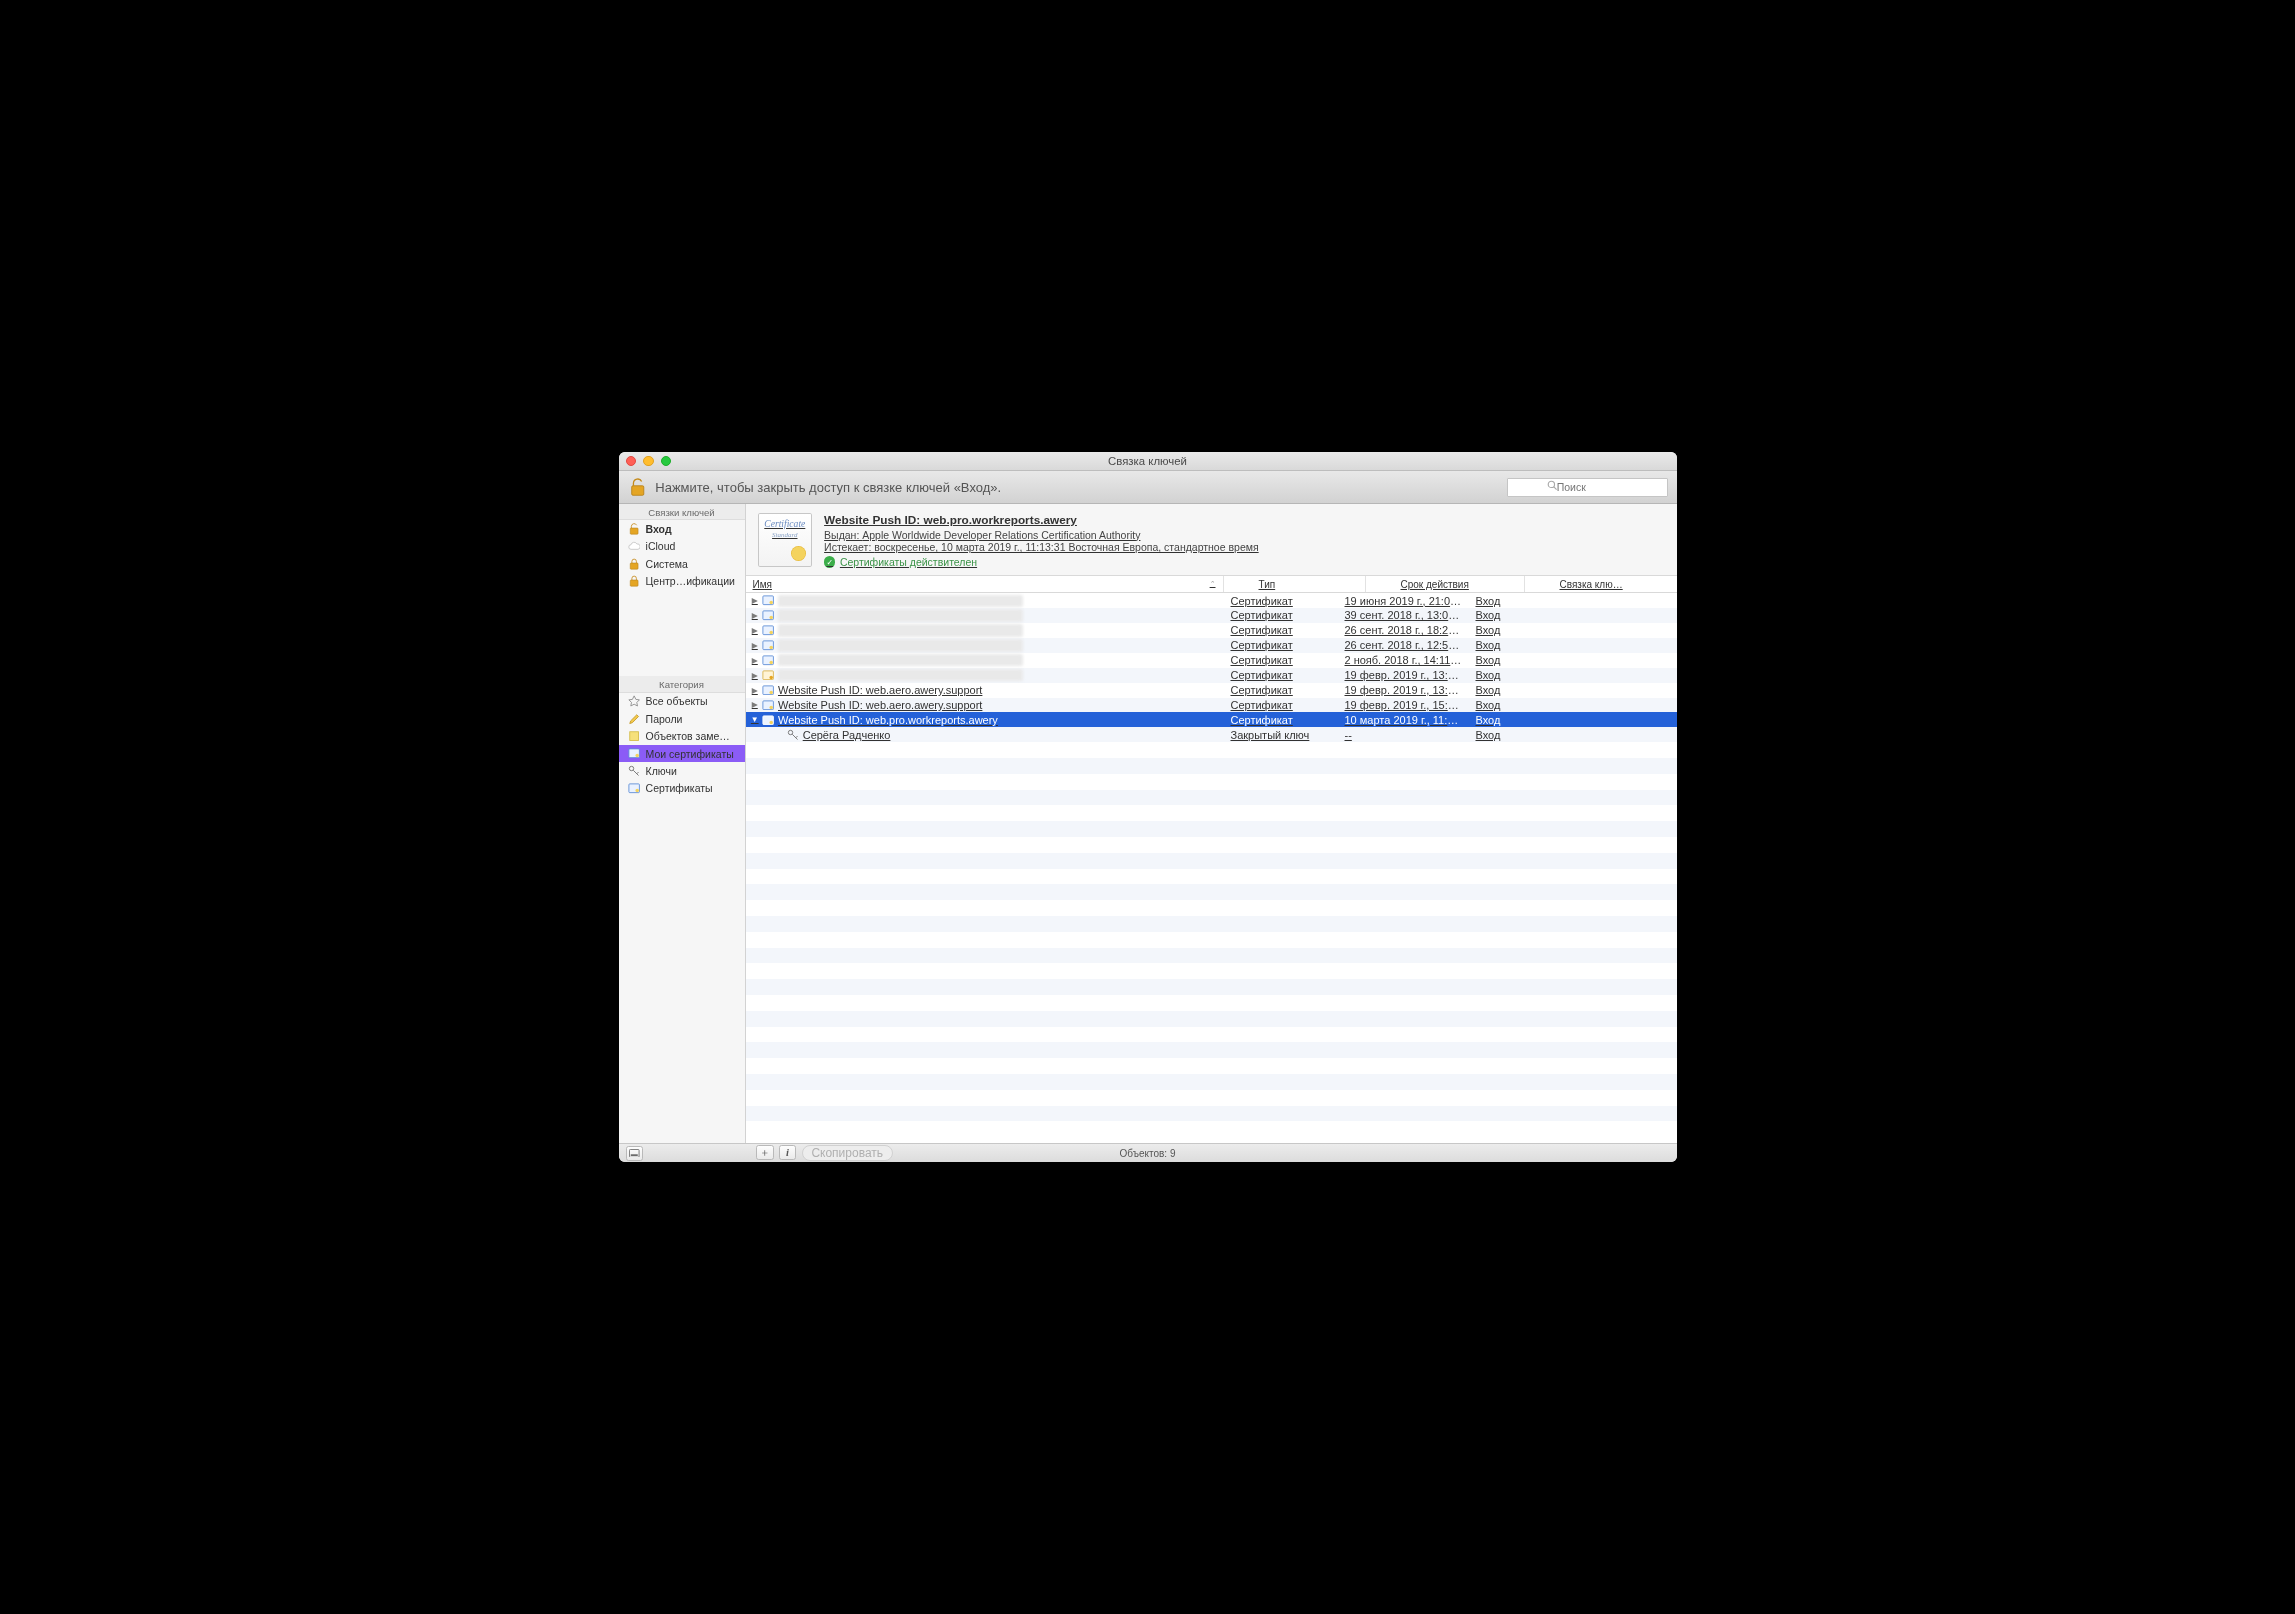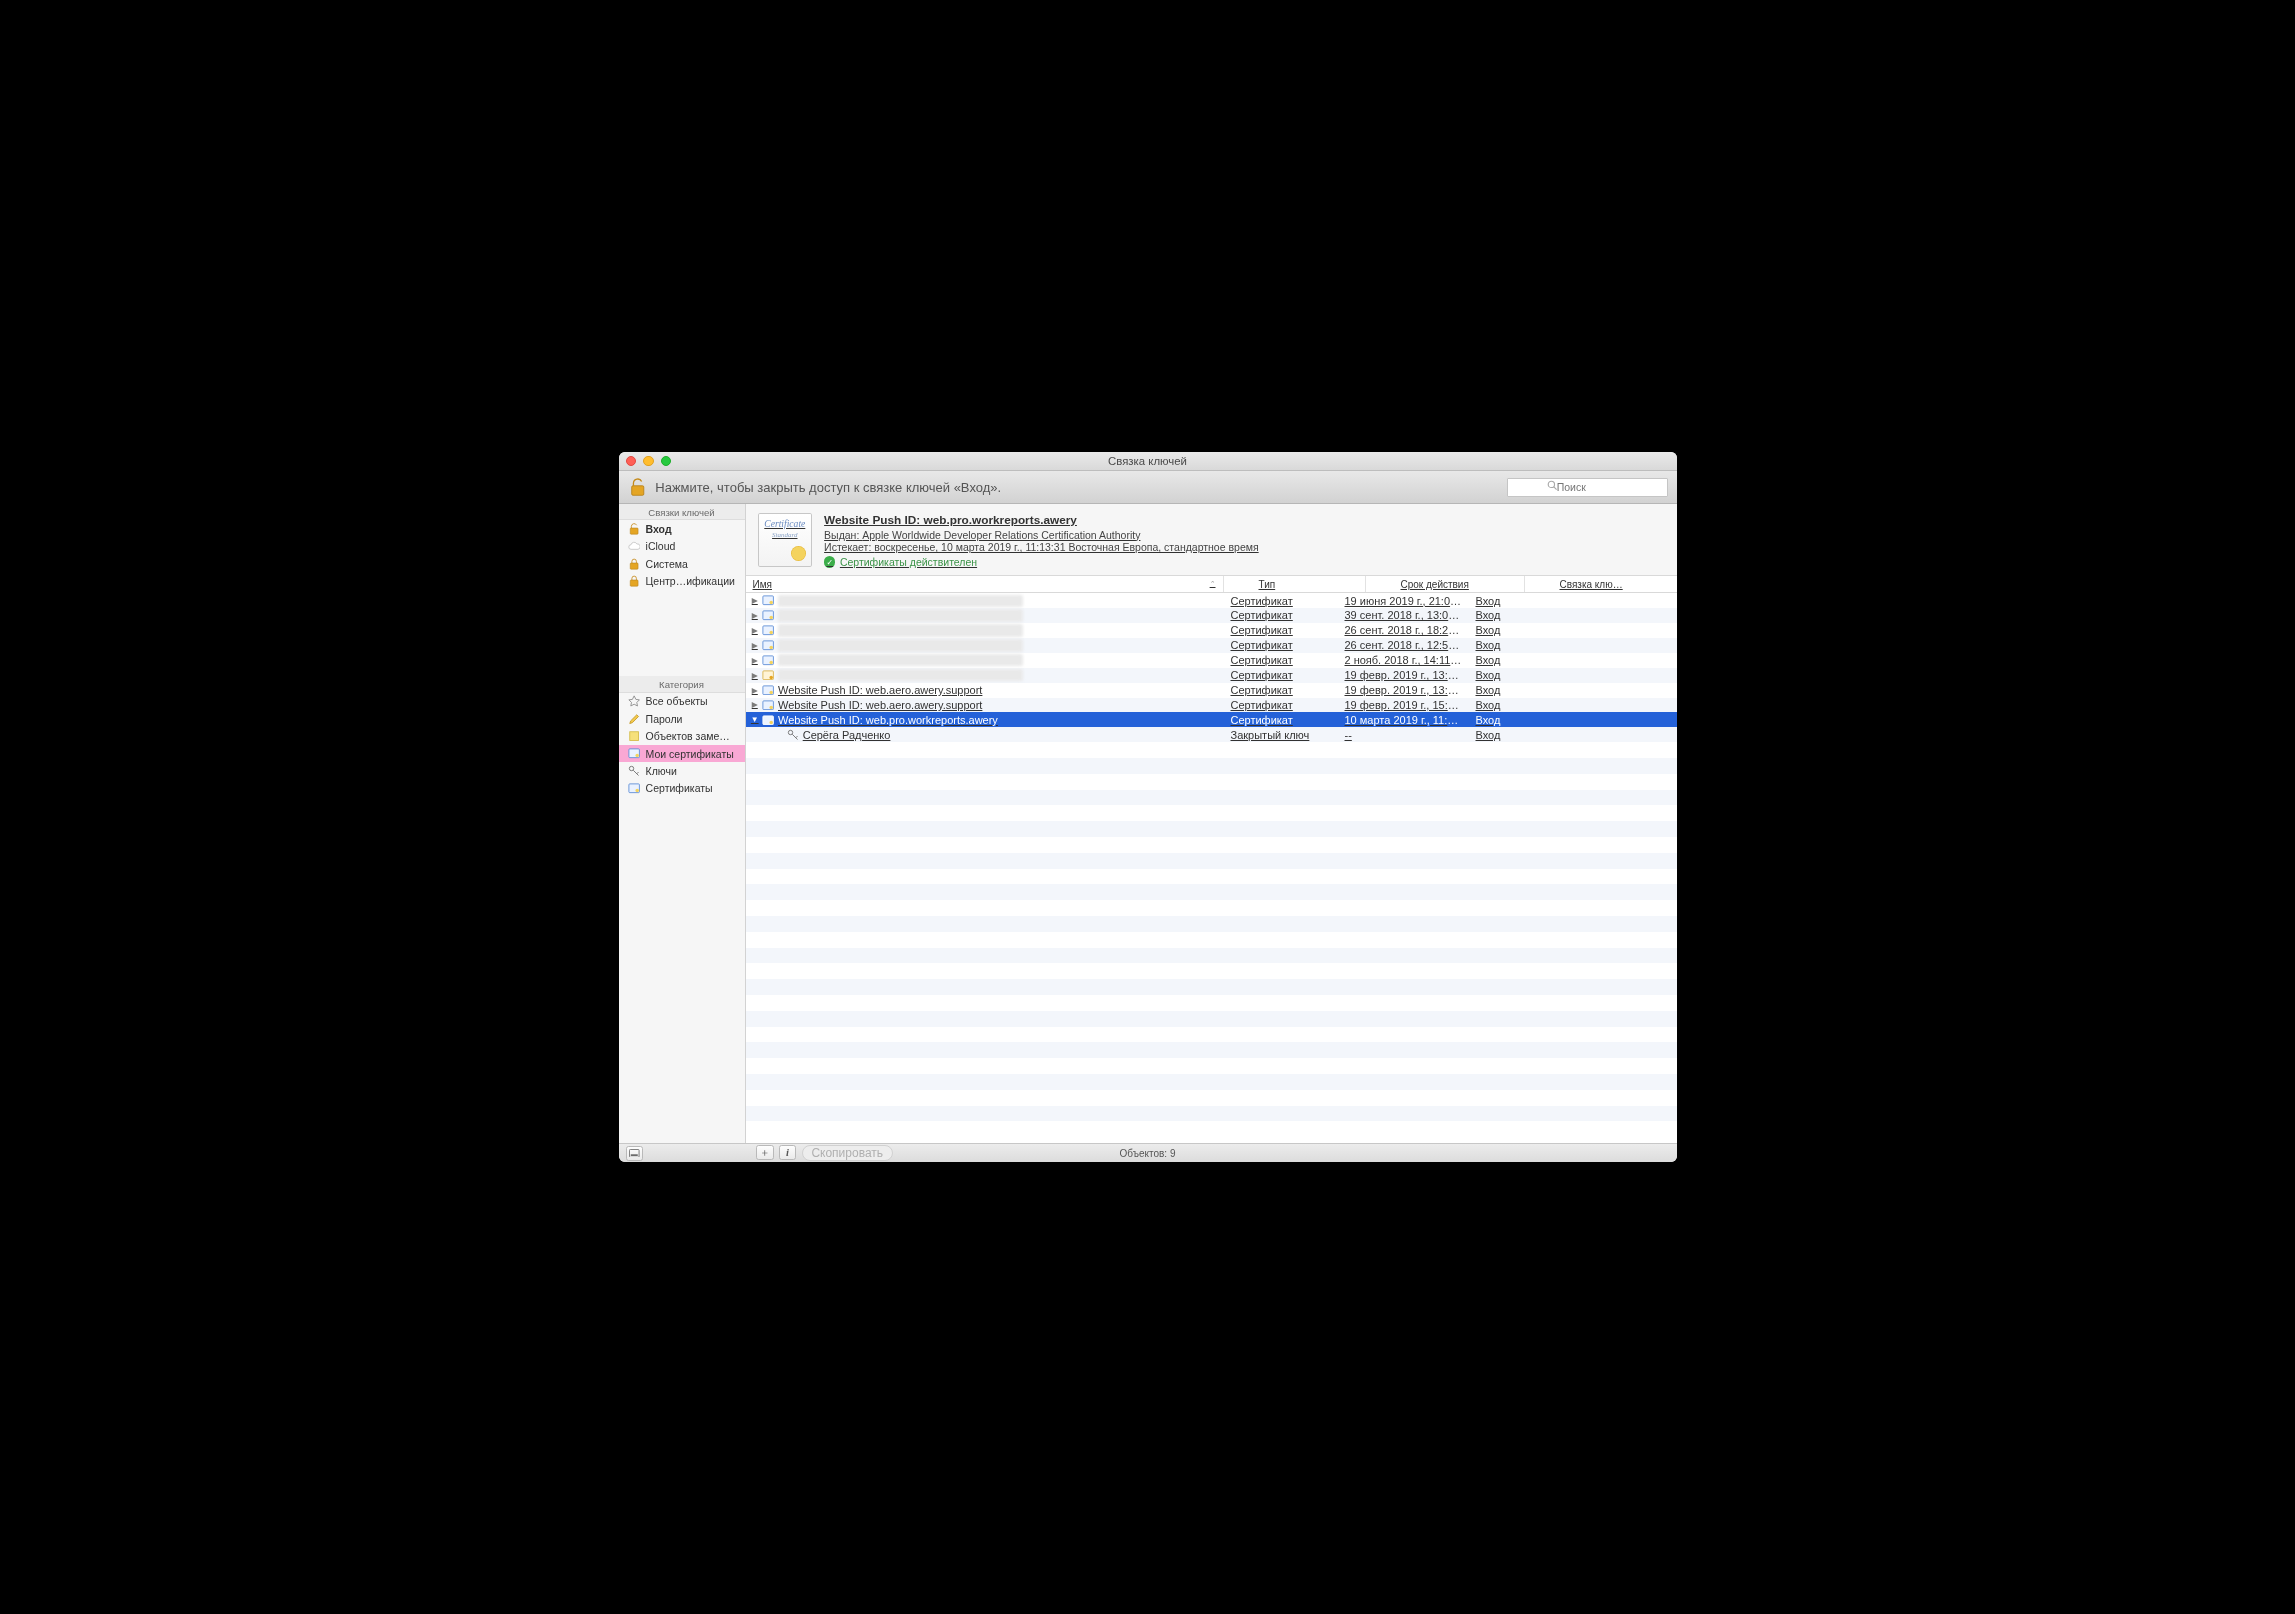--- a/index.html
+++ b/index.html
@@ -102,21 +102,21 @@
 }
 .sidebar-list { flex: 0 0 auto; }
 .sidebar-item {
   display: flex;
   align-items: center;
   padding: 2.2px 8.8px;
   gap: 5.3px;
   cursor: default;
 }
 .sidebar-item.bold { font-weight: 600; }
-.sidebar-item.selected { background: #f9a8d4; }
+.sidebar-item.selected { background: #8b5cf6; }
 .sidebar-spacer { flex: 1; }
 .sbicon { width: 13px; height: 13px; display: inline-flex; align-items: center; justify-content: center; }
 
 .main {
   flex: 1;
   display: flex;
   flex-direction: column;
   background: #fff;
   overflow: hidden;
   text-decoration: underline;

